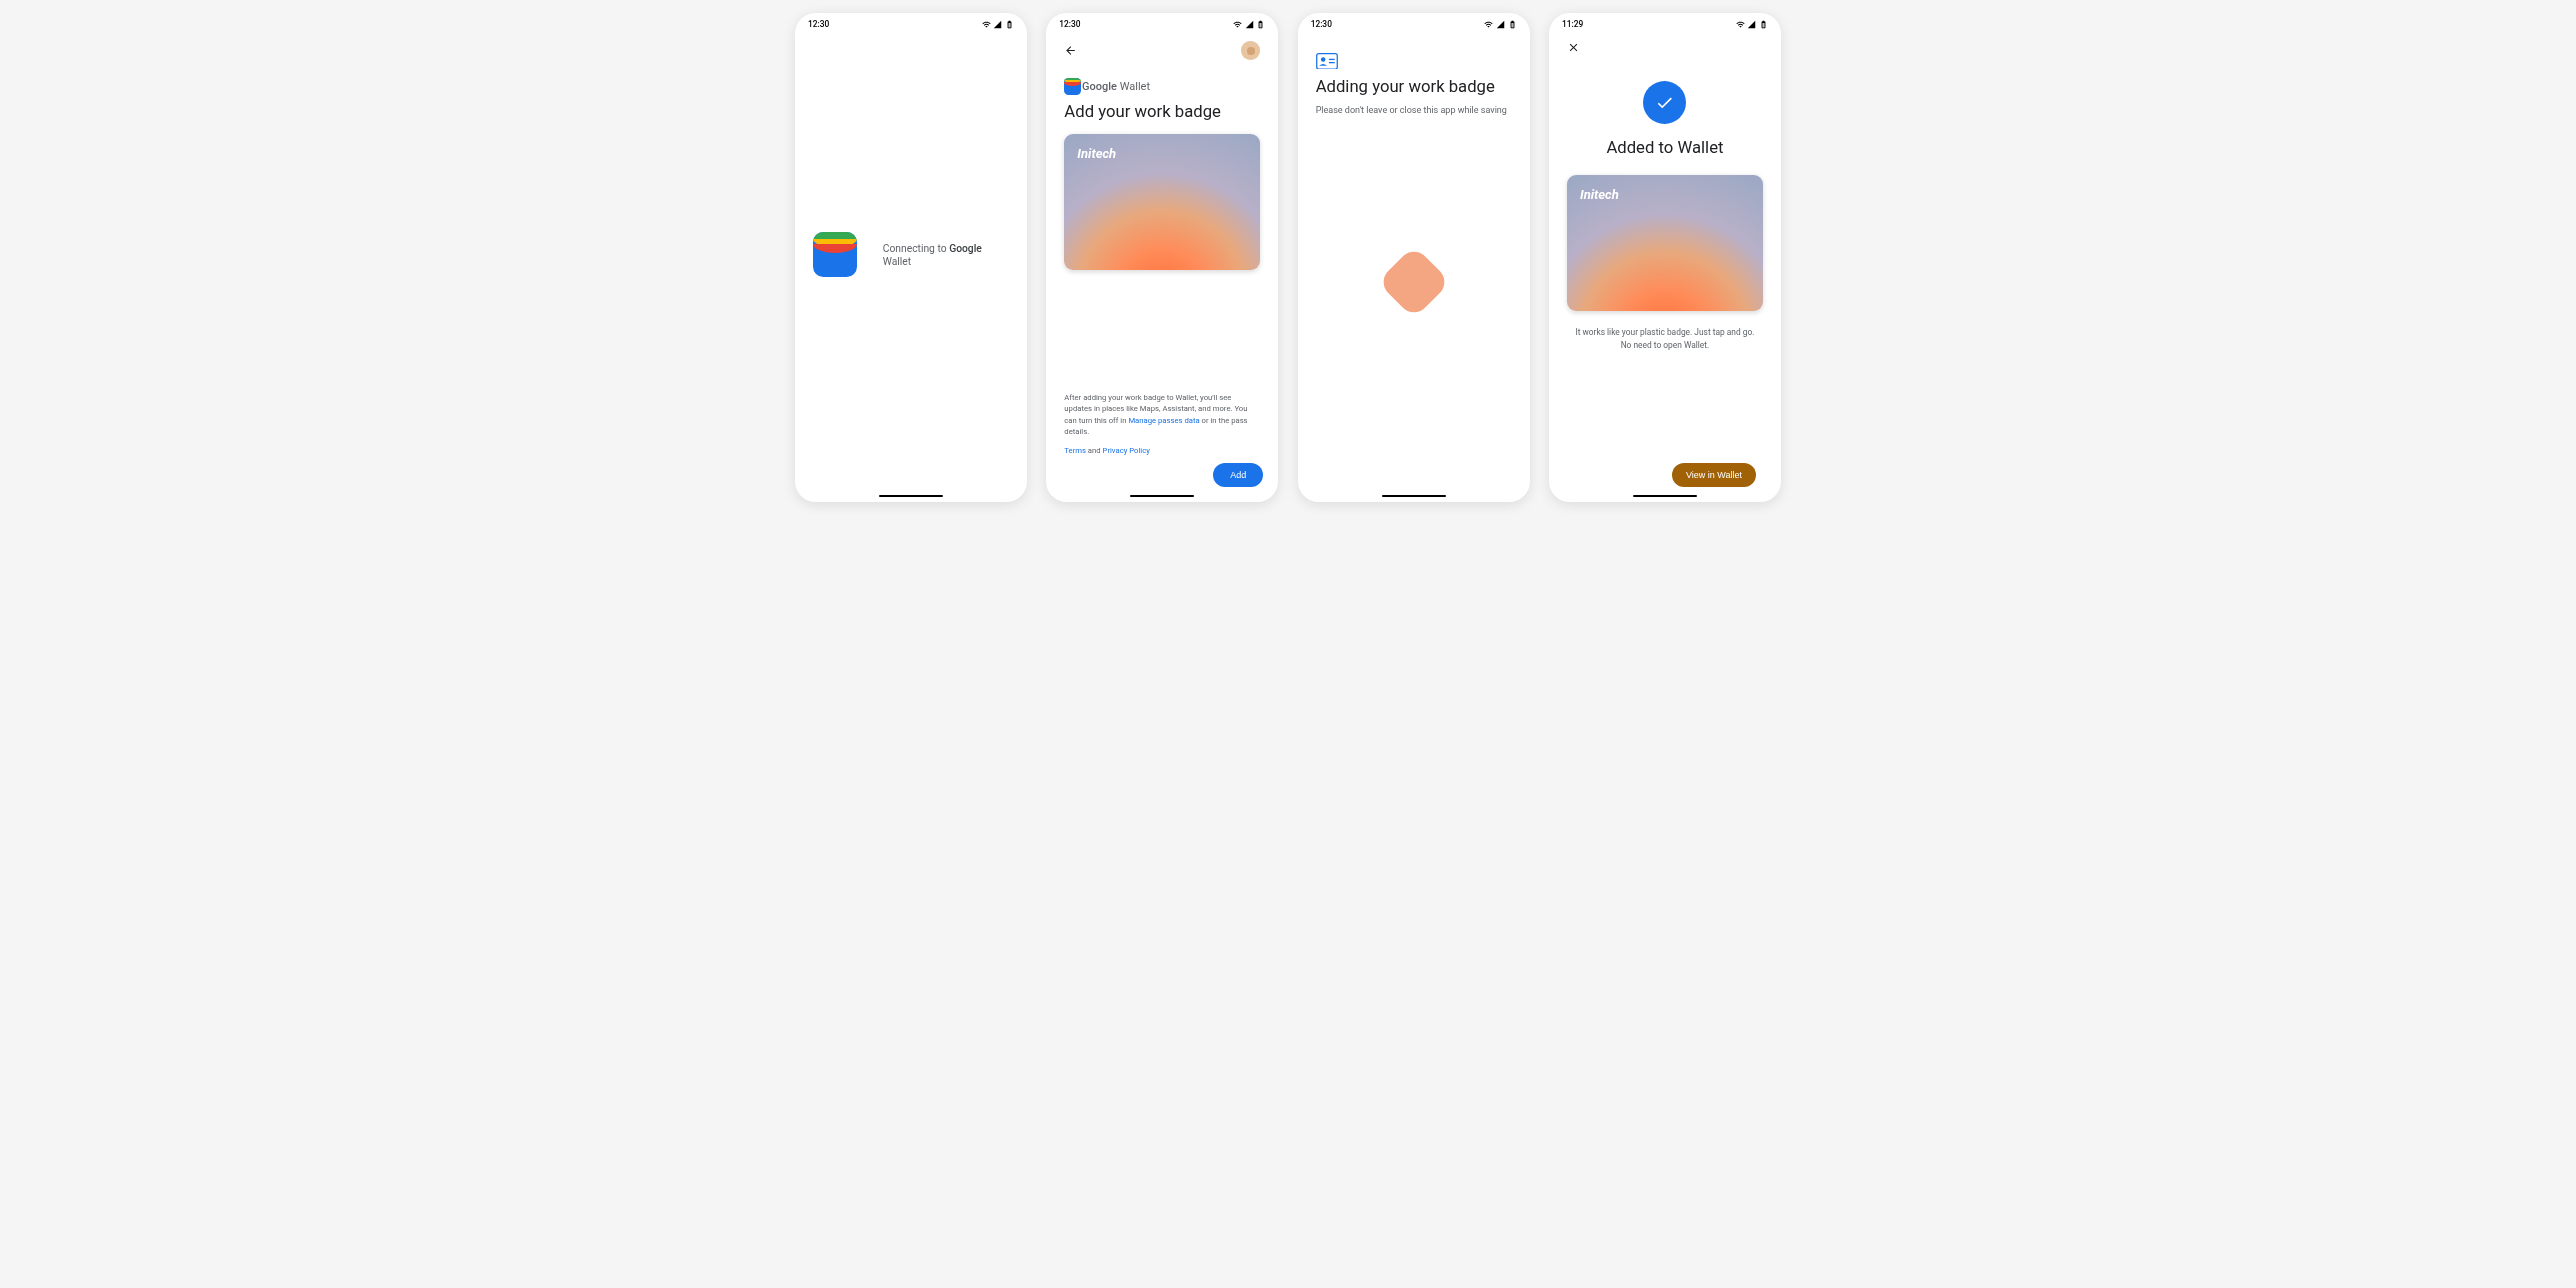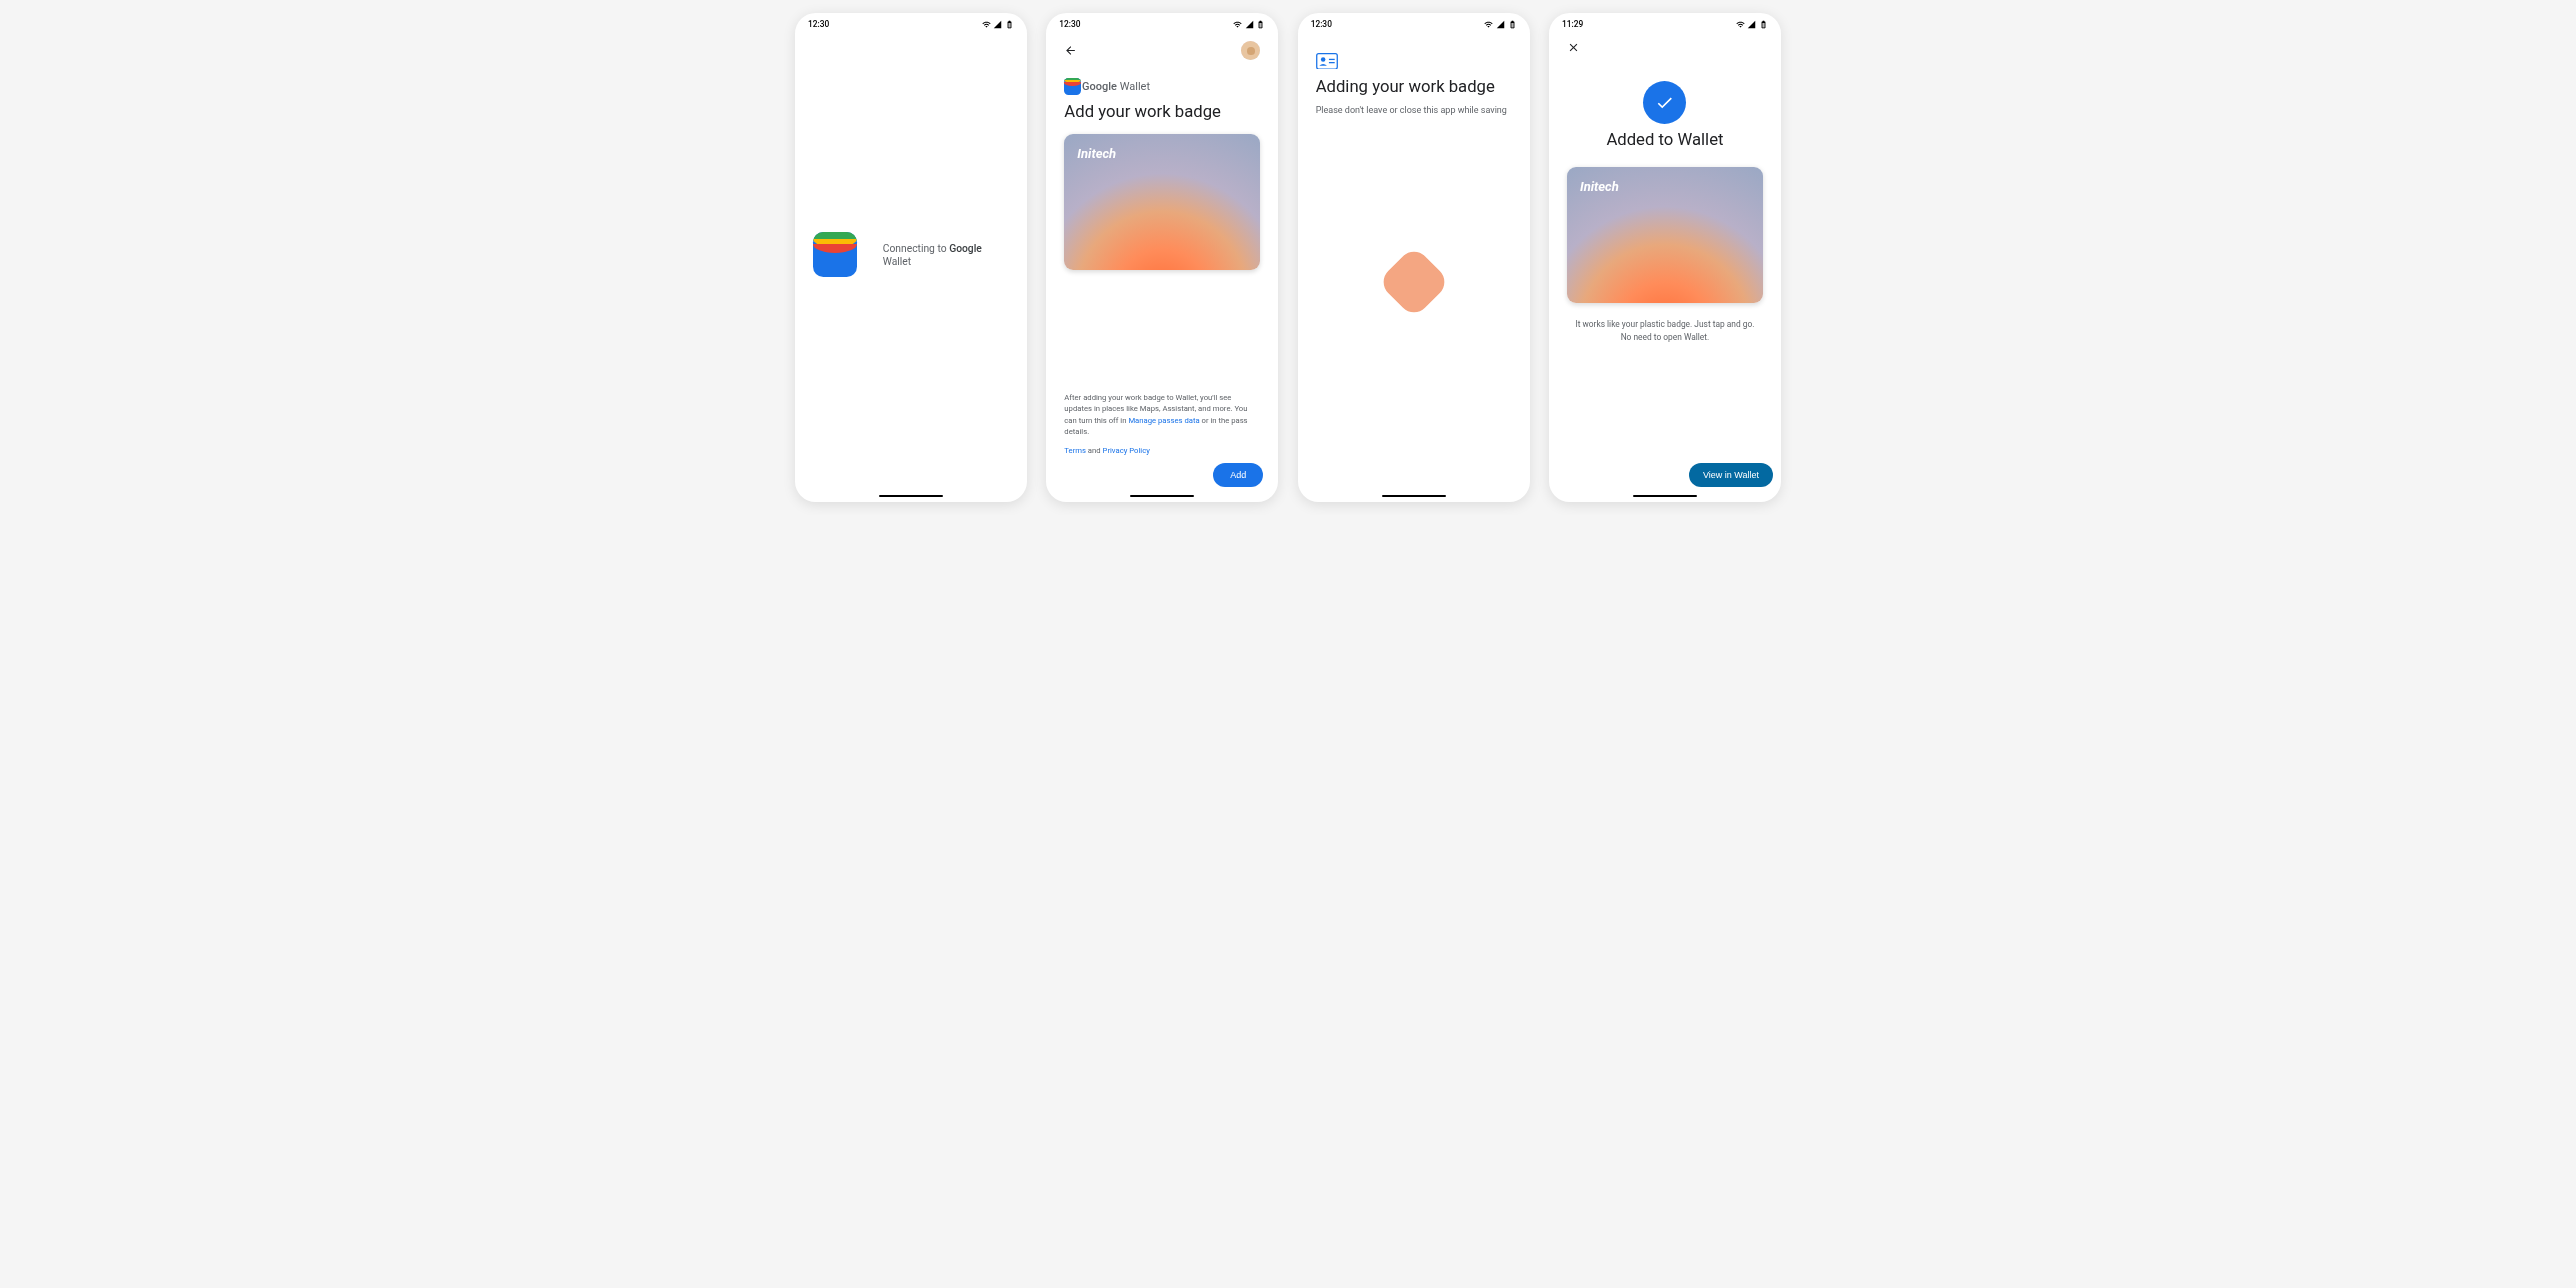--- a/index.html
+++ b/index.html
@@ -189,35 +189,35 @@
   .check-circle {
     width: 43px;
     height: 43px;
     border-radius: 50%;
     background: #1a73e8;
     display: flex;
     align-items: center;
     justify-content: center;
   }
   .check-mark { width: 19.3px; height: 19.3px; }
-  .s4-title { margin-top: 6px; text-align: center; }
+  .s4-title { margin-top: 14px; text-align: center; }
   .s4 .badge-card { margin-top: 18px; }
   .s4-desc {
     font-size: 8.4px;
     color: #5f6368;
     text-align: center;
     margin-top: 15.5px;
     line-height: 1.5;
     padding: 0 6.4px;
   }
   .view-btn {
     position: absolute;
     bottom: 15.5px;
-    right: 8px;
-    background: #0369a1;
+    right: 25px;
+    background: #a16207;
     color: #fff;
     border: none;
     border-radius: 14px;
     padding: 7px 14px;
     font-size: 9px;
     font-weight: 500;
     cursor: pointer;
     margin-left: 19px;
   }
 </style>

